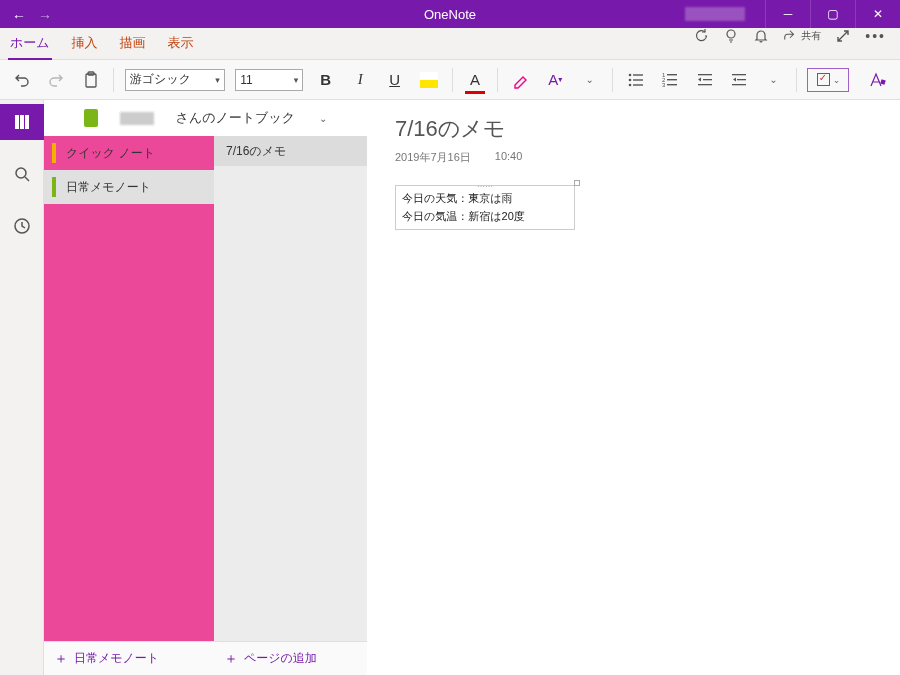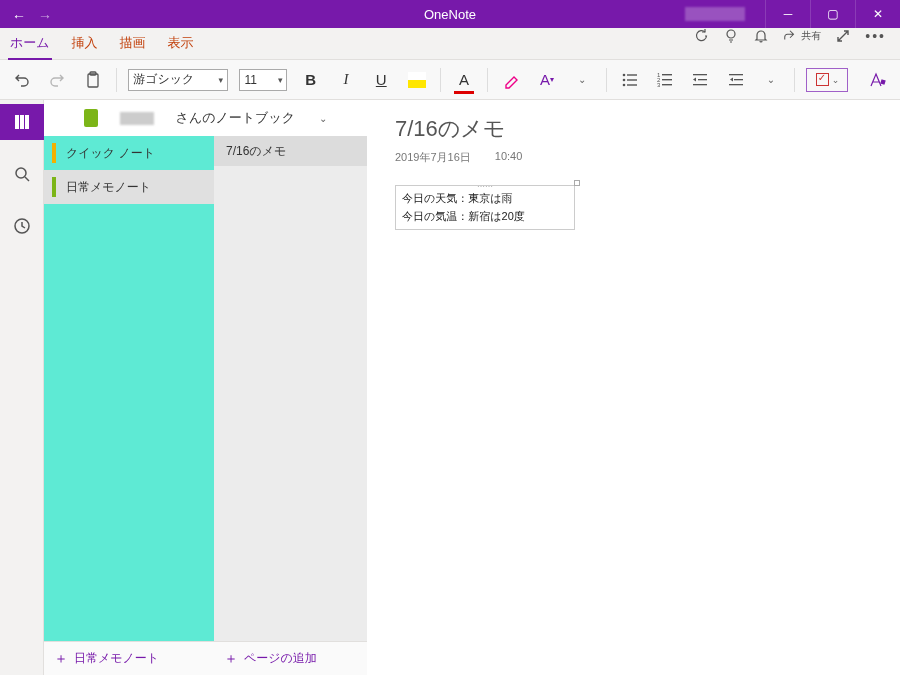--- a/index.html
+++ b/index.html
@@ -21,40 +21,40 @@
 .menubar .tabs .mtab.active { color: #7719AA; border-bottom: 2px solid #7719AA; }
 .menubar .rightmenu { margin-left: auto; display: flex; align-items: center; gap: 14px; margin-right: 14px; color: #555; }
 .menubar .share { display:flex; align-items:center; gap:4px; font-size:10px;}
 
 
 .ribbon { height: 40px; background: #f8f8f8; display: flex; align-items: center; gap: 10px; padding: 0 10px; border-bottom: 1px solid #e1dfdd; font-size: 13px; color: #333; justify-content: space-between; }
 .ribbon .btn { display:flex; align-items:center; justify-content:center; width:24px; height:24px; cursor:pointer; }
 .ribbon .sep { width:1px; height:24px; background:#ddd; }
 .fontname { width:100px; height:22px; border:1px solid #aaa; background:#fff; padding:0 4px; font-size:12px; display:flex; align-items:center; }
 .fontname::after{content:"▾"; margin-left:auto; font-size:9px; color:#555;}
-.fontsize { width:48px; height:22px; border:1px solid #aaa; background:#fff; padding:0 4px; font-size:12px; display:flex; align-items:center;}
+.fontsize { width:68px; height:22px; border:1px solid #aaa; background:#fff; padding:0 4px; font-size:12px; display:flex; align-items:center;}
 .fontsize::after{content:"▾"; margin-left:auto; font-size:9px; color:#555;}
 .hl { width:18px;height:16px;background:linear-gradient(#fff 60%, #ffe600 60%); border-bottom:3px solid #ffe600;}
 .fcolor{position:relative;}
 .fcolor .bar{position:absolute;bottom:-2px;left:2px;right:2px;height:3px;background:#d00;}
 .todo-box{width:42px;height:24px;border:1px solid #a060c8;display:flex;align-items:center;justify-content:center;gap:3px;}
 .todo-box .chk{width:13px;height:13px;border:1px solid #c33;position:relative;}
 .todo-box .chk::after{content:"✓";color:#c33;font-size:10px;position:absolute;top:-2px;left:1px;}
 
 
 .body { flex:1; display:flex; min-height:0; }
 .rail { width:44px; background:#f3f2f1; border-right:1px solid #e1dfdd; display:flex; flex-direction:column; align-items:center; padding-top:4px; gap:16px;}
 .rail .ricon{width:44px;height:36px;display:flex;align-items:center;justify-content:center;color:#555;}
 .rail .ricon.active{background:#7719AA;color:#fff;}
 .sidebar{width:323px;display:flex;flex-direction:column;min-height:0;}
 .sidebar .nbhead{height:36px;display:flex;align-items:center;padding:0 20px;font-size:13px;color:#333;gap:22px;cursor:pointer;justify-content:center;}
 .nbhead .nbicon{width:14px;height:18px;background:#7cb518;border-radius:2px;}
 .nbhead .nbblur{width:34px;height:13px;background:#ccc;filter:blur(1px);}
 .sidebar .lists{flex:1;display:flex;min-height:0;}
-.sections{width:170px;background:#5eead4;display:flex;flex-direction:column;}
+.sections{width:170px;background:#ec4899;display:flex;flex-direction:column;}
 .section{height:34px;display:flex;align-items:center;padding-left:8px;gap:10px;font-size:12px;color:#333;cursor:pointer;}
 .section.active{background:#e0e0e0;}
 .section .sbar{width:4px;height:20px;}
 .pages{width:153px;background:#ececec;display:flex;flex-direction:column;}
 .page{height:30px;display:flex;align-items:center;padding-left:12px;font-size:12px;color:#333;cursor:pointer;}
 .page.active{background:#dcdcdc;}
 .addrow{height:34px;border-top:1px solid #e1dfdd;display:flex;align-items:center;padding-left:10px;font-size:12px;color:#7719AA;gap:6px;cursor:pointer;background:#fafafa;}
 .addrow .plus{color:#7719AA;font-size:14px;}
 
 

